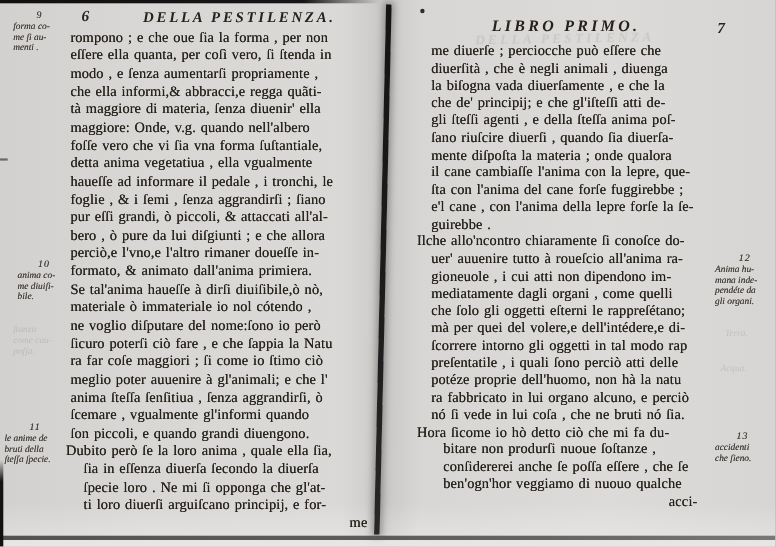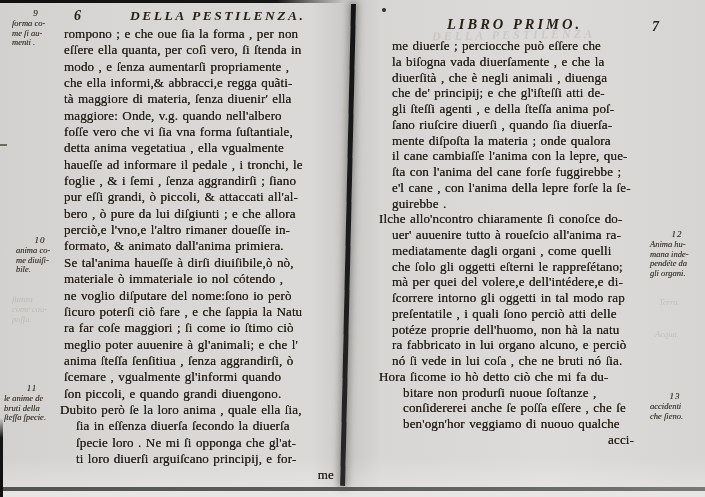--- a/index.html
+++ b/index.html
@@ -152,32 +152,33 @@
     <div class="tl">ſon piccoli, e quando grandi diuengono.</div>
     <div class="tl out">Dubito però ſe la loro anima , quale ella ſia,</div>
     <div class="tl in">ſia in eſſenza diuerſa ſecondo la diuerſa</div>
     <div class="tl in">ſpecie loro . Ne mi ſi opponga che gl'at-</div>
     <div class="tl in">ti loro diuerſi arguiſcano principij, e for-</div>
     <div class="tl catchword">me</div>
   </div>
 
   <div class="col col-right">
     <div class="tl">me diuerſe ; perciocche può eſſere che</div>
+    <div class="tl">diuerſità , che è negli animali , diuenga</div>
     <div class="tl">la biſogna vada diuerſamente , e che la</div>
-    <div class="tl">diuerſità , che è negli animali , diuenga</div>
     <div class="tl">che de' principij; e che gl'iſteſſi atti de-</div>
     <div class="tl">gli ſteſſi agenti , e della ſteſſa anima poſ-</div>
     <div class="tl">ſano riuſcire diuerſi , quando ſia diuerſa-</div>
     <div class="tl">mente diſpoſta la materia ; onde qualora</div>
     <div class="tl">il cane cambiaſſe l'anima con la lepre, que-</div>
     <div class="tl">ſta con l'anima del cane forſe fuggirebbe ;</div>
     <div class="tl">e'l cane , con l'anima della lepre forſe la ſe-</div>
     <div class="tl">guirebbe .</div>
     <div class="tl out">Ilche allo'ncontro chiaramente ſi conoſce do-</div>
     <div class="tl">uer' auuenire tutto à roueſcio all'anima ra-</div>
+    <div class="tl">gioneuole , i cui atti non dipendono im-</div>
     <div class="tl">mediatamente dagli organi , come quelli</div>
     <div class="tl">che ſolo gli oggetti eſterni le rappreſétano;</div>
     <div class="tl">mà per quei del volere,e dell'intédere,e di-</div>
     <div class="tl">ſcorrere intorno gli oggetti in tal modo rap</div>
     <div class="tl">preſentatile , i quali ſono perciò atti delle</div>
     <div class="tl">potéze proprie dell'huomo, non hà la natu</div>
     <div class="tl">ra fabbricato in lui organo alcuno, e perciò</div>
     <div class="tl">nó ſi vede in lui coſa , che ne bruti nó ſia.</div>
     <div class="tl out">Hora ſicome io hò detto ciò che mi fa du-</div>
     <div class="tl in">bitare non produrſi nuoue ſoſtanze ,</div>

